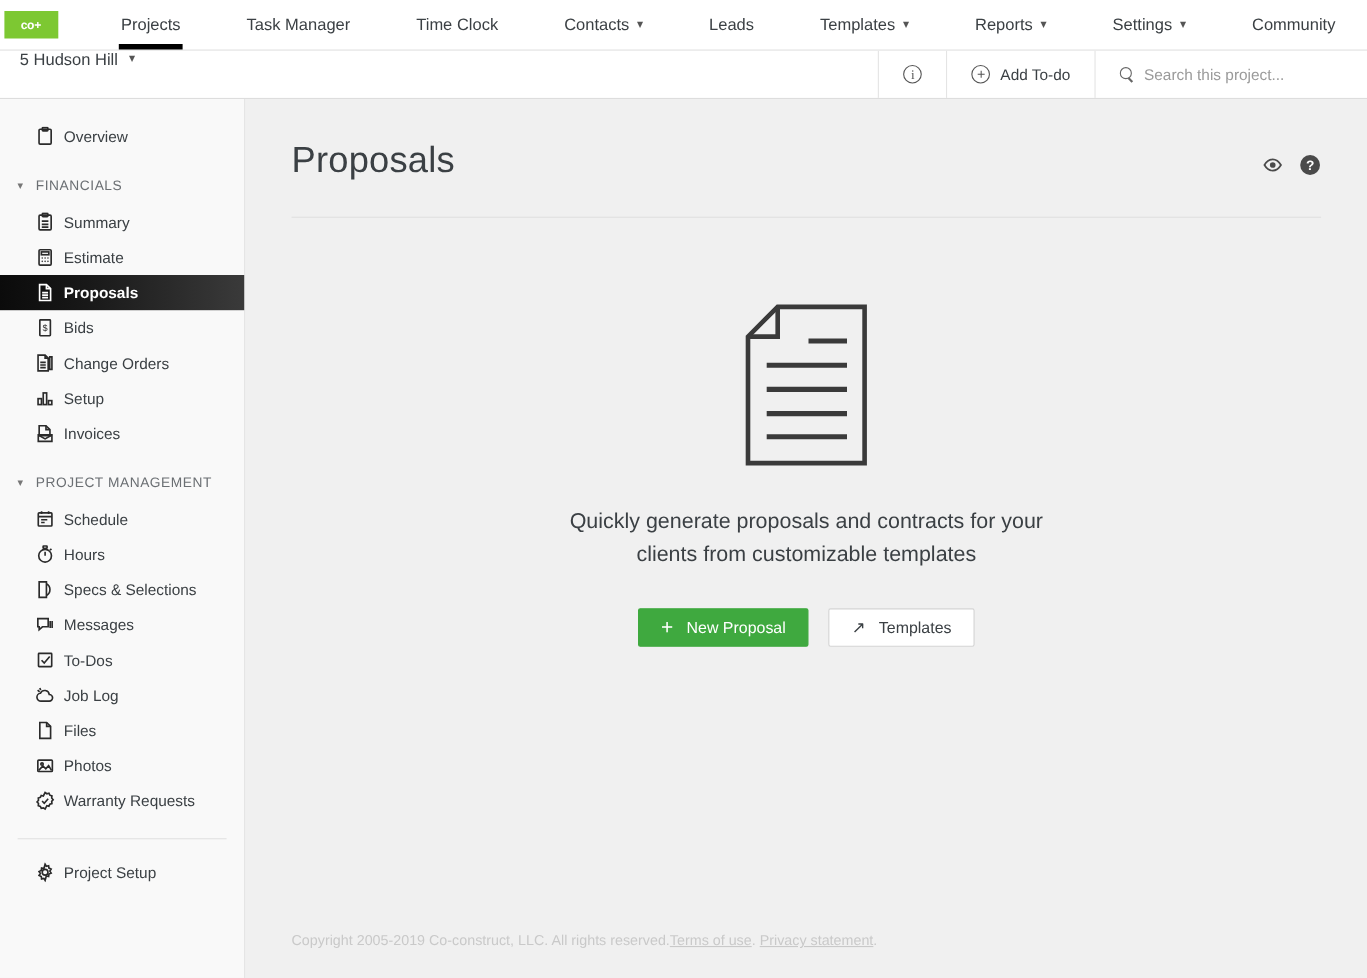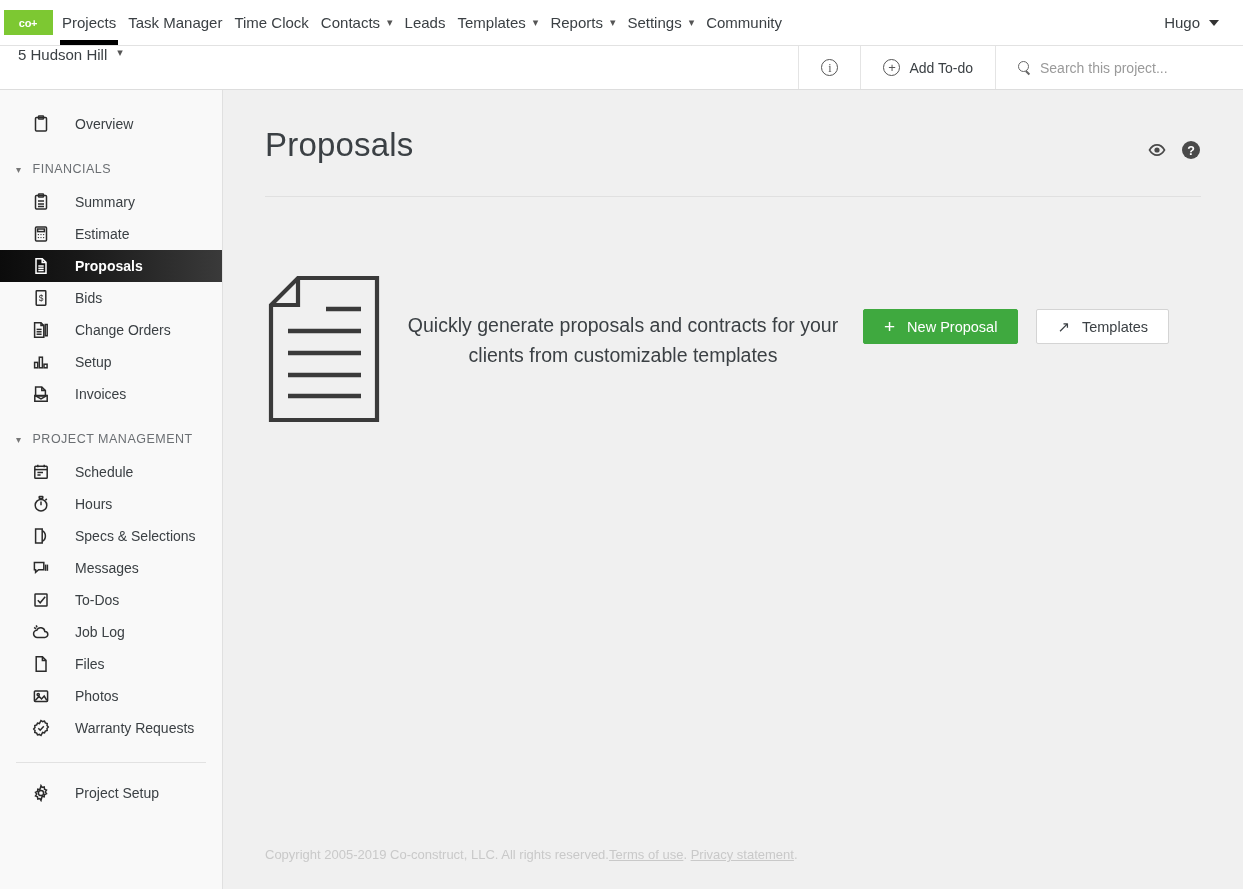--- a/index.html
+++ b/index.html
@@ -36,20 +36,21 @@
   }
   .nav-items { display: flex; align-items: stretch; flex: 1; }
   .nav-item {
     display: flex; align-items: center; justify-content: center;
     padding: 3px 6px;
     color: #3b4044;
     font-size: 15px;
     cursor: pointer;
     position: relative;
     white-space: nowrap;
+    margin-left: 48px;
   }
   .nav-item .chev { margin-left: 7px; color: #555; font-size: 11px; line-height: 1; }
   .nav-item.active { font-weight: normal; }
   .nav-item.active::after {
     content: "";
     position: absolute;
     left: 4px; right: 4px; bottom: 0;
     height: 5px;
     background: #000000;
   }
@@ -134,21 +135,21 @@
     flex: 0 0 223px;
     background: #f9f9f9;
     border-right: 1px solid #e0e0e0;
     padding-top: 18px;
     position: relative;
   }
   .side-item {
     display: flex; align-items: center;
     height: 32px;
     padding-left: 32px;
-    gap: 25px;
+    gap: 8px;
     font-size: 14px;
     color: #3b4044;
     cursor: pointer;
   }
   .side-item.selected {
     background: linear-gradient(to right, #0b0b0b 0%, #181818 35%, #3a3a3a 100%);
     color: #ffffff;
     font-weight: bold;
   }
   .side-item.selected .ico svg { stroke: #ffffff; fill: none; }
@@ -191,21 +192,21 @@
     font-size: 33px;
     color: #3b4044;
     font-weight: normal;
     letter-spacing: 0.2px;
   }
   .head-icons { display: flex; gap: 14px; padding-top: 14px; }
   .eye-ico, .help-ico { cursor: pointer; }
   .hr-line { height: 1px; background: #e0e0e0; margin-top: 32px; }
 
   .empty-state {
-    display: flex; flex-direction: row; align-items: flex-start;
+    display: flex; flex-direction: column; align-items: center;
     padding-top: 78px;
   }
   .doc-illo { width: 118px; height: 148px; }
   .empty-text {
     margin-top: 36px;
     font-size: 19.5px;
     line-height: 1.52;
     color: #3b4044;
     text-align: center;
     max-width: 480px;

